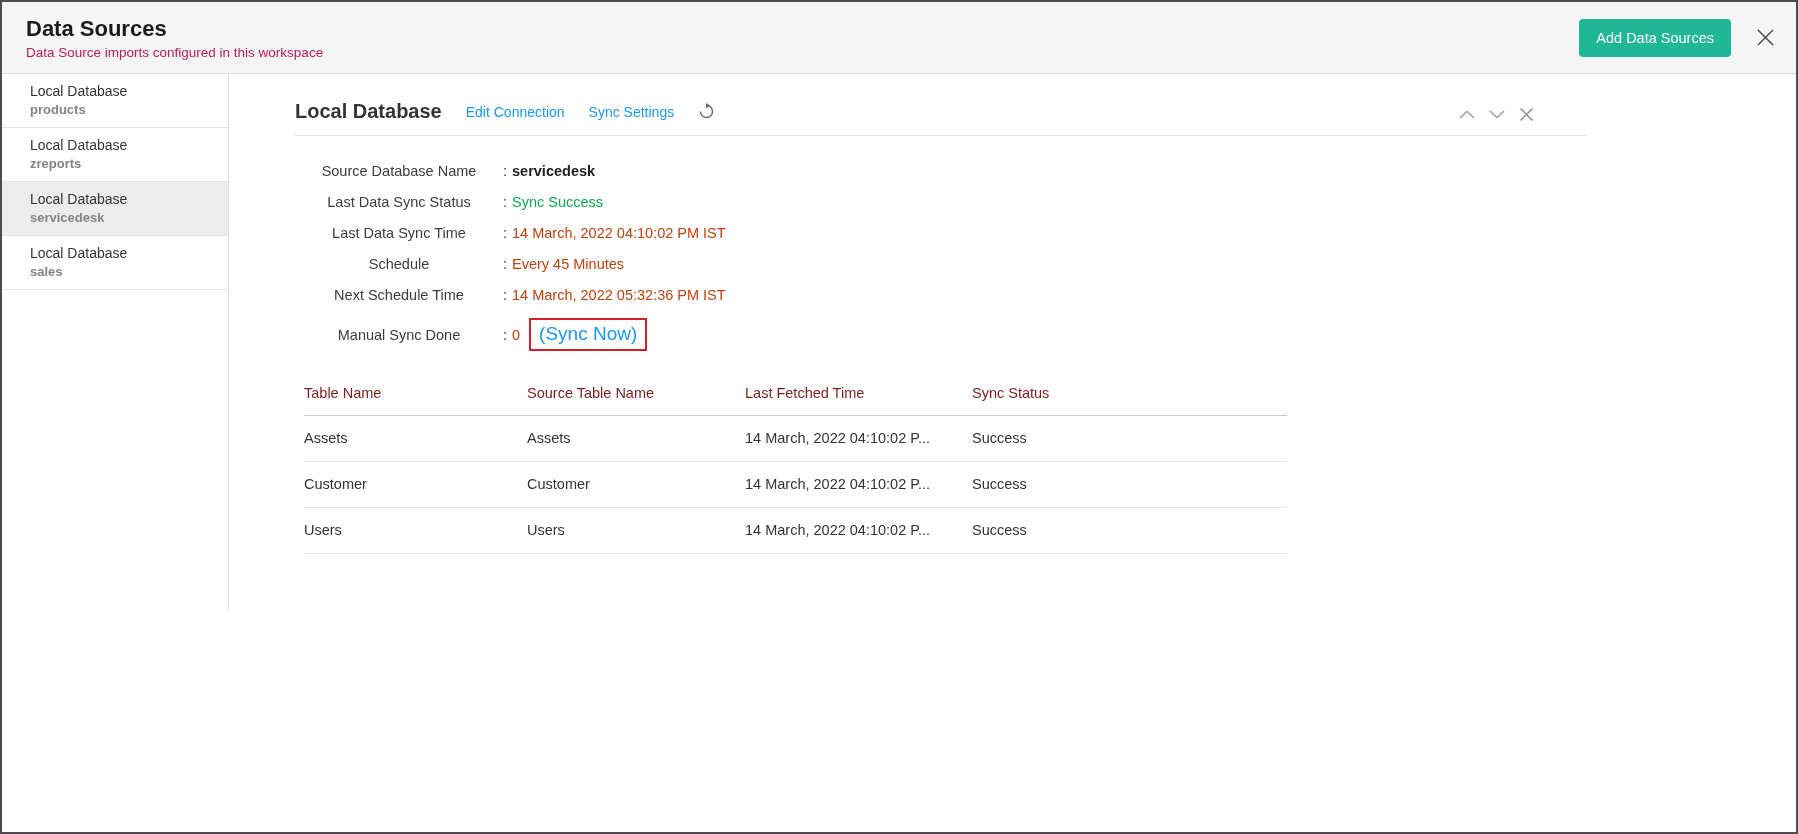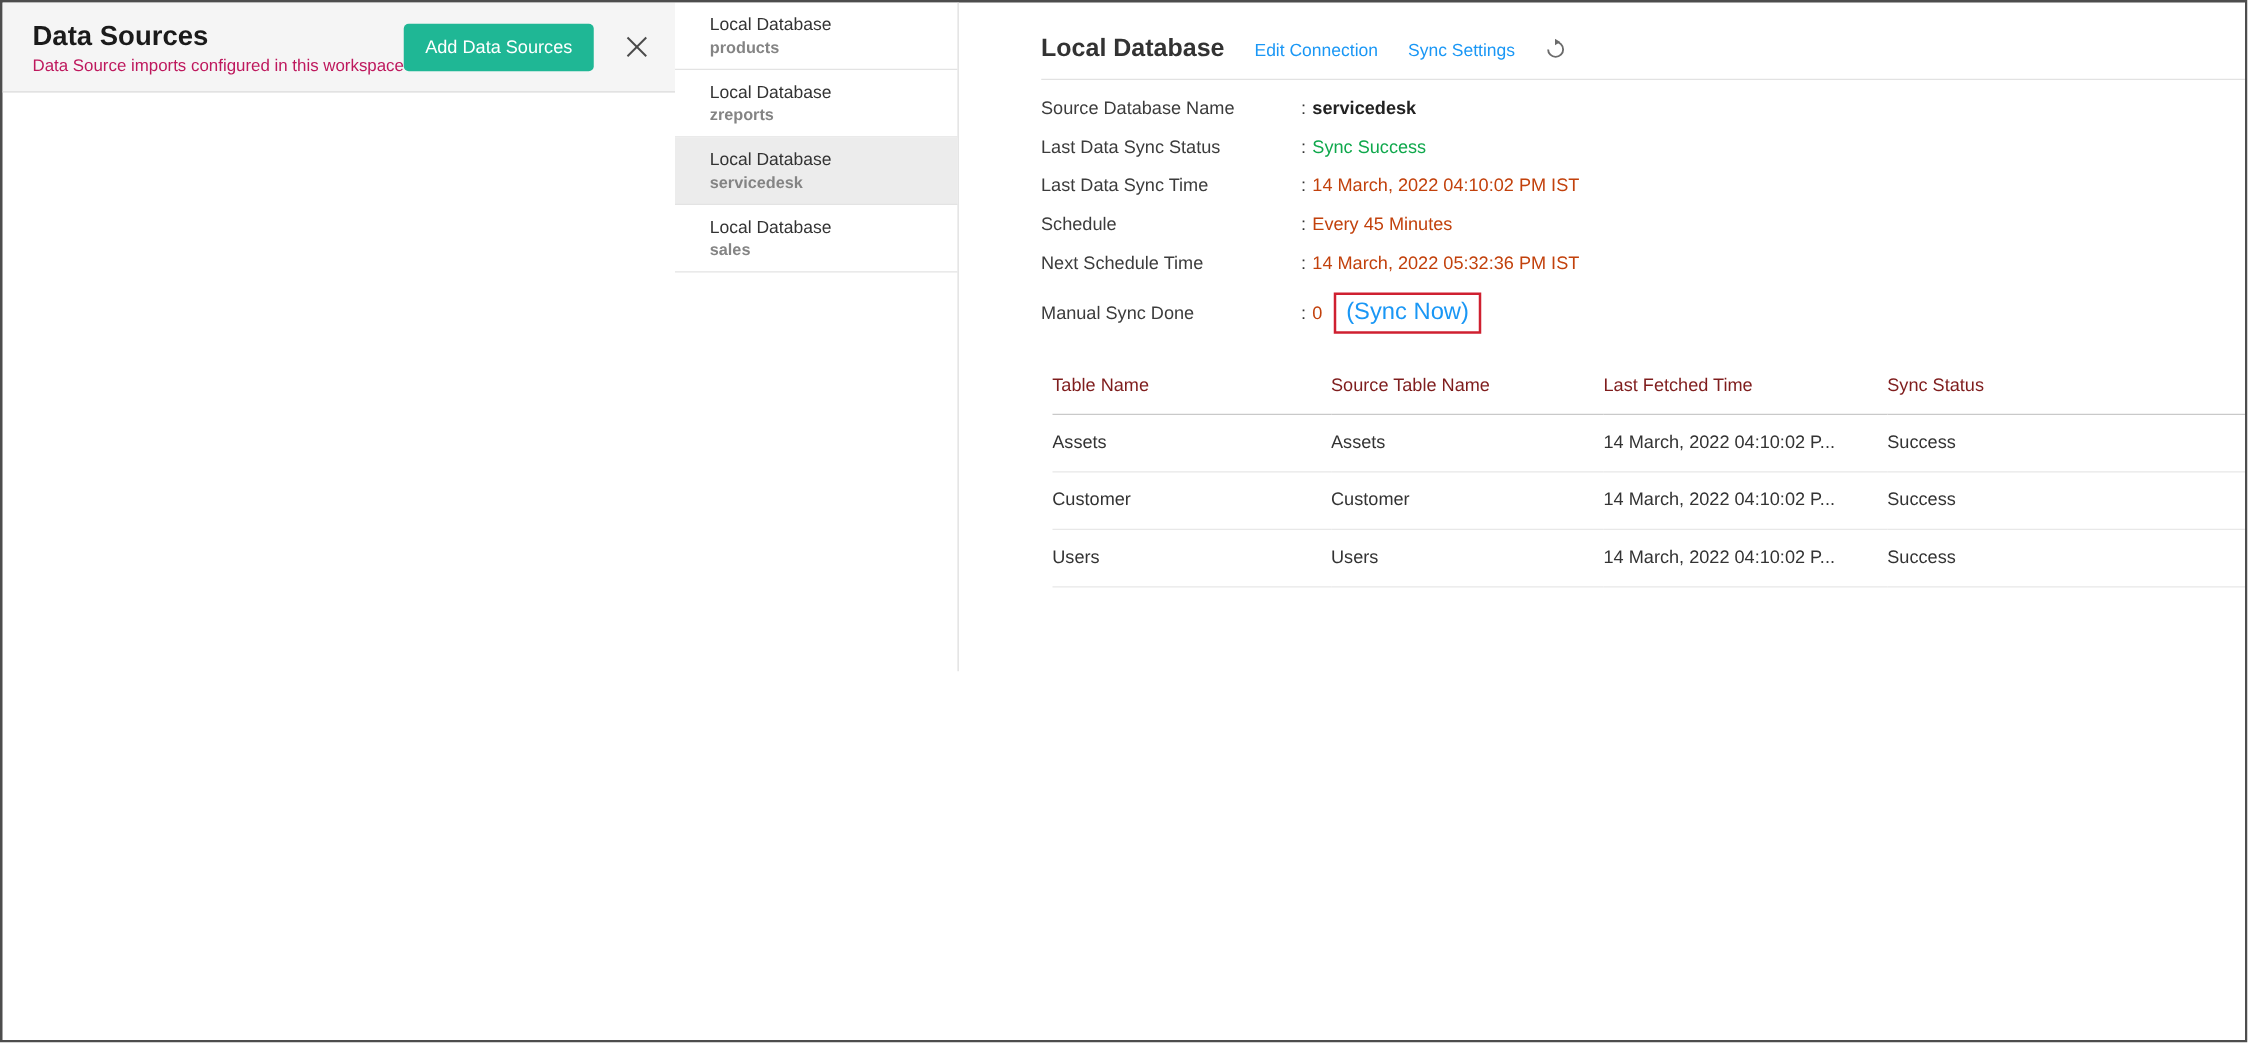--- a/index.html
+++ b/index.html
@@ -7,20 +7,21 @@
   body {
     font-family: "Liberation Sans", "DejaVu Sans", sans-serif;
     color: #333;
   }
   .page {
     width: 1798px;
     height: 834px;
     border: 2px solid #4d4d4d;
     background: #fff;
     display: flex;
+    flex-direction: column;
     overflow: hidden;
   }
 
   
   .topbar {
     height: 72px;
     flex: 0 0 auto;
     background: #f5f5f5;
     border-bottom: 1px solid #dcdcdc;
     display: flex;
@@ -87,21 +88,21 @@
     right: 52px;
     display: flex;
     align-items: center;
     gap: 12px;
   }
   .panel-icons .ic { cursor: pointer; display: inline-flex; align-items: center; }
 
   .divider { border-bottom: 1px solid #e2e2e2; margin-top: 12px; }
 
   
-  .drows { margin-top: 8px; }
+  .drows { margin-top: 20px; text-align: center; }
   .drow { display: flex; align-items: center; padding: 7px 0 8px 0; }
   .dlabel { width: 208px; flex: 0 0 auto; font-size: 14.5px; color: #3c3c3c; }
   .dcolon { font-size: 14.5px; color: #333; margin-right: 5px; }
   .dvalue { font-size: 14.5px; color: #c2410c; }
   .dvalue.bold { font-weight: 700; color: #222; }
   .dvalue.green { color: var(--success-green, #0FA84C); }
   .syncnow-box {
     display: inline-block;
     border: 2px solid var(--highlight-red, #CF2030);
     padding: 3px 8px 4px 8px;

